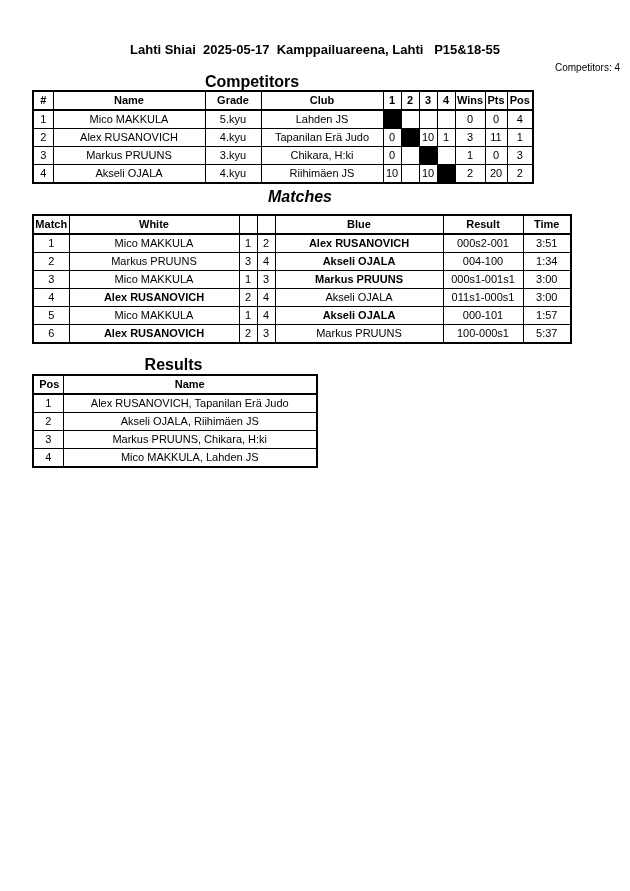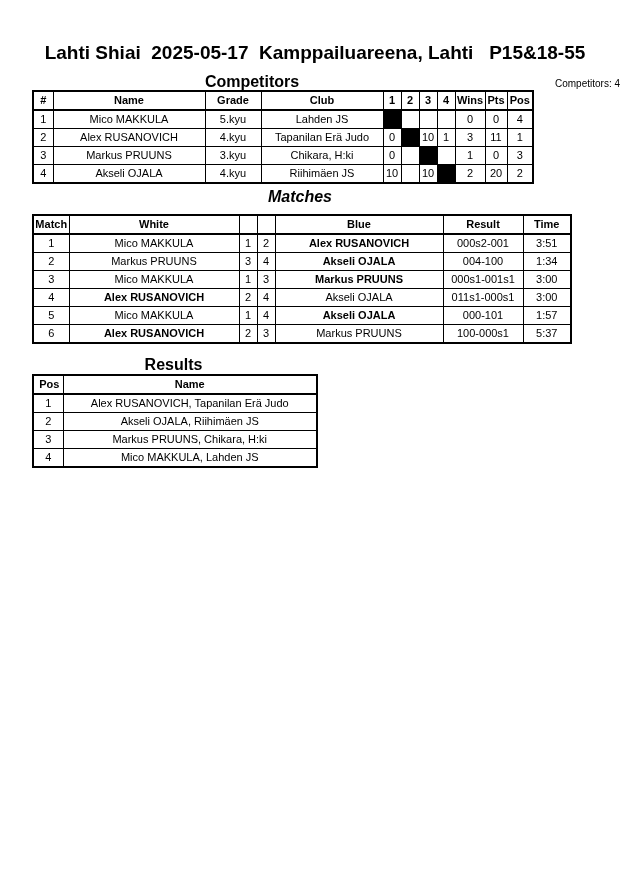--- a/index.html
+++ b/index.html
@@ -3,25 +3,25 @@
 <meta charset="utf-8">
 <style>
   html,body{margin:0;padding:0;}
   body{
     width:630px;height:891px;background:#ffffff;color:#000;
     font-family:"Liberation Sans", sans-serif;
     position:relative;overflow:hidden;
   }
   .page-title{
     position:absolute;top:42px;left:0;width:630px;
-    text-align:center;font-weight:bold;font-size:19px;
+    text-align:center;font-weight:bold;font-size:13px;
     white-space:pre;letter-spacing:0px;
   }
   .comp-count{
-    position:absolute;top:62px;right:10px;font-size:10px;text-align:right;margin-top:16px;
+    position:absolute;top:62px;right:10px;font-size:10px;text-align:right;
   }
   .section-heading{
     position:absolute;font-weight:bold;font-size:16px;text-align:center;
   }
   .h-competitors{top:73px;left:32px;width:440px;}
   .h-matches{top:188px;left:32px;width:536px;font-style:italic;}
   .h-results{top:356px;left:32px;width:283px;text-align:center;}
 
   table.tbl{
     position:absolute;border-collapse:collapse;table-layout:fixed;

